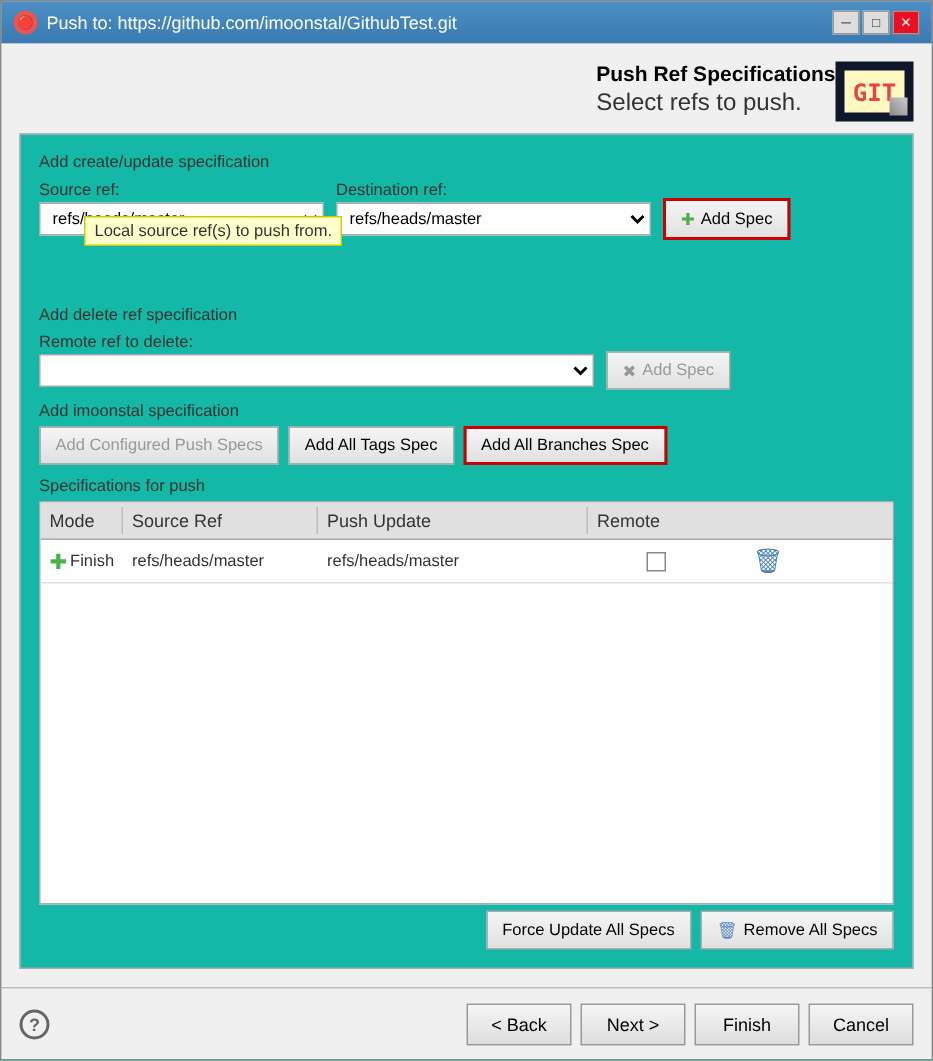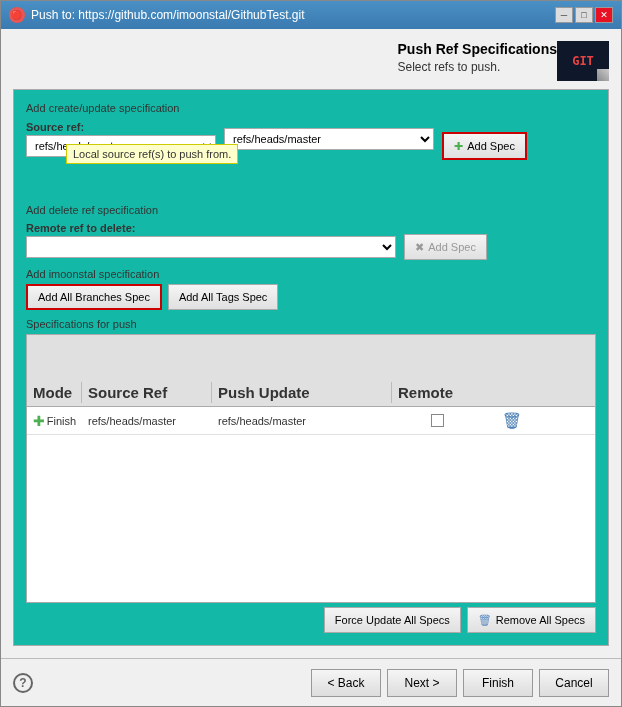--- a/index.html
+++ b/index.html
@@ -78,32 +78,32 @@
       justify-content: flex-end;
       margin-bottom: 8px;
     }
     .page-title {
       font-size: 14px;
       font-weight: bold;
       color: #000;
       margin-bottom: 3px;
     }
     .page-subtitle {
-      font-size: 12px;
+      font-size: 16px;
       color: #333;
     }
     .git-logo {
       width: 52px;
       height: 40px;
-      background: #0f172a;
-      border: 2px solid #0f172a;
+      background: #fef9c3;
+      border: 6px solid #0f172a;
       display: flex;
       align-items: center;
       justify-content: center;
-      font-size: 12px;
+      font-size: 16px;
       font-weight: bold;
       color: #e84444;
       font-family: monospace;
       position: relative;
     }
     .git-logo::after {
       content: '';
       position: absolute;
       bottom: -2px;
       right: -2px;
@@ -134,21 +134,20 @@
       gap: 8px;
     }
     .field-group {
       display: flex;
       flex-direction: column;
       gap: 2px;
     }
     .field-label {
       font-size: 11px;
       color: #333;
-      font-weight: bold;
     }
     select {
       height: 22px;
       font-size: 11px;
       border: 1px solid #aaa;
       background: white;
       padding: 0 4px;
     }
     .source-select { width: 190px; }
     .dest-select { width: 210px; }
@@ -180,21 +179,21 @@
     }
     .tooltip {
       position: absolute;
       background: #ffffcc;
       border: 1px solid #cccc00;
       padding: 3px 6px;
       font-size: 11px;
       color: #333;
       z-index: 100;
       top: 42px;
-      left: 40px;
+      left: 30px;
       white-space: nowrap;
     }
     .spec-create-section {
       position: relative;
     }
     .specs-table-section {
       flex: 1;
       display: flex;
       flex-direction: column;
     }
@@ -205,26 +204,25 @@
       overflow: hidden;
     }
     .table-header {
       display: grid;
       grid-template-columns: 55px 130px 180px 90px 60px;
       background: #e0e0e0;
       border-bottom: 1px solid #aaa;
       padding: 3px 0;
     }
     .table-header-cell {
-      font-size: 15px;
-      font-weight: bold;
+      font-size: 12px;
+      font-weight: normal;
       color: #333;
       padding: 2px 6px;
       border-right: 1px solid #bbb;
-      margin-top: 44px;
     }
     .table-header-cell:last-child { border-right: none; }
     .table-row {
       display: grid;
       grid-template-columns: 55px 130px 180px 90px 60px;
       border-bottom: 1px solid #e0e0e0;
     }
     .table-cell {
       font-size: 11px;
       color: #333;
@@ -347,20 +345,21 @@
       <div class="spec-create-section">
         <div class="section-label">Add create/update specification</div>
         <div class="row">
           <div class="field-group">
             <div class="field-label">Source ref:</div>
             <select class="source-select">
               <option>refs/heads/master</option>
             </select>
           </div>
           <div class="field-group">
+            <div class="field-label">Destination ref:</div>
             <select class="dest-select">
               <option>refs/heads/master</option>
             </select>
           </div>
           <div style="margin-top:14px;">
             <button class="btn btn-add-spec">
               <span class="plus-icon">✚</span>
               <span>Add Spec</span>
             </button>
           </div>
@@ -383,25 +382,28 @@
               <span style="color:#999;">✖</span>
               <span>Add Spec</span>
             </button>
           </div>
         </div>
       </div>
 
       <div>
         <div class="section-label">Add imoonstal specification</div>
         <div class="predefined-row">
-          <button class="btn btn-branches">
-            <span>Add All Branches Spec</span>
+          <button class="btn btn-disabled" disabled="">
+            <span>Add Configured Push Specs</span>
           </button>
           <button class="btn">
             <span>Add All Tags Spec</span>
+          </button>
+          <button class="btn btn-branches">
+            <span>Add All Branches Spec</span>
           </button>
         </div>
       </div>
 
       <div class="specs-table-section">
         <div class="section-label section-bold">Specifications for push</div>
         <div class="specs-table">
           <div class="table-header">
             <div class="table-header-cell">Mode</div>
             <div class="table-header-cell">Source Ref</div>

